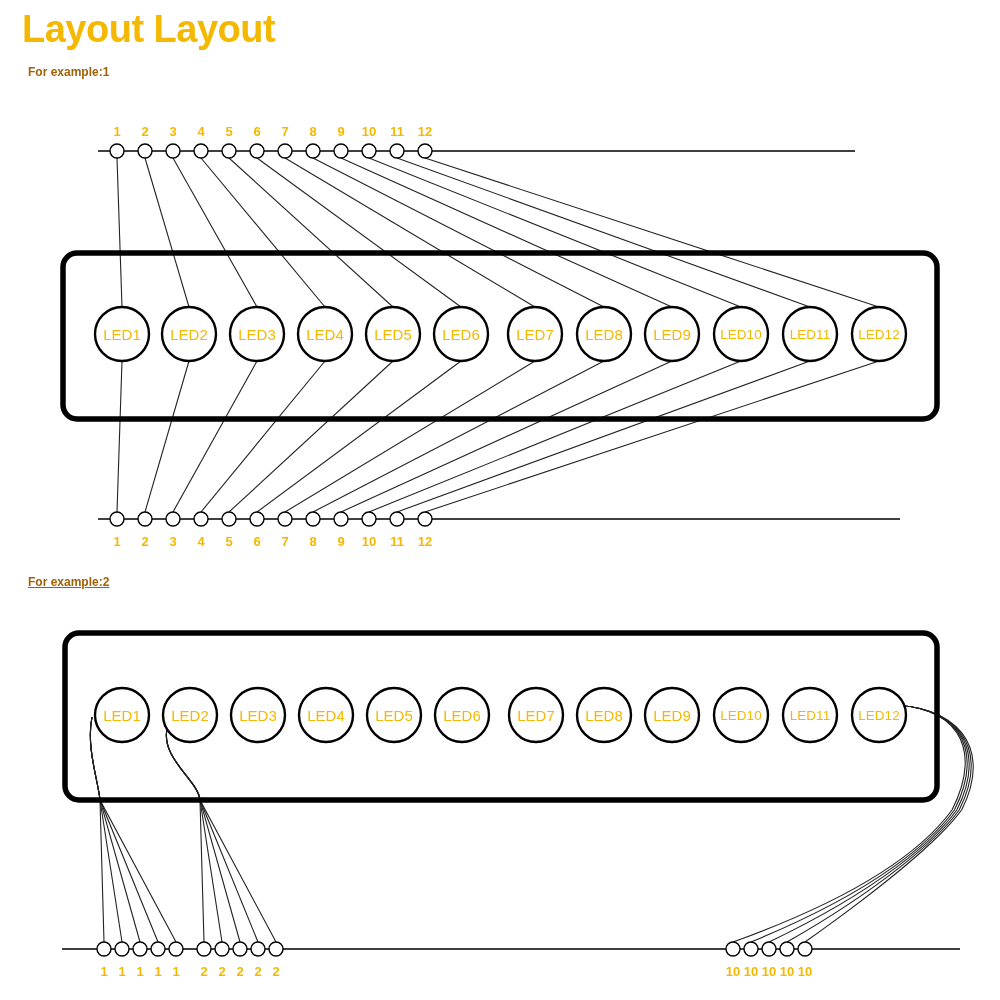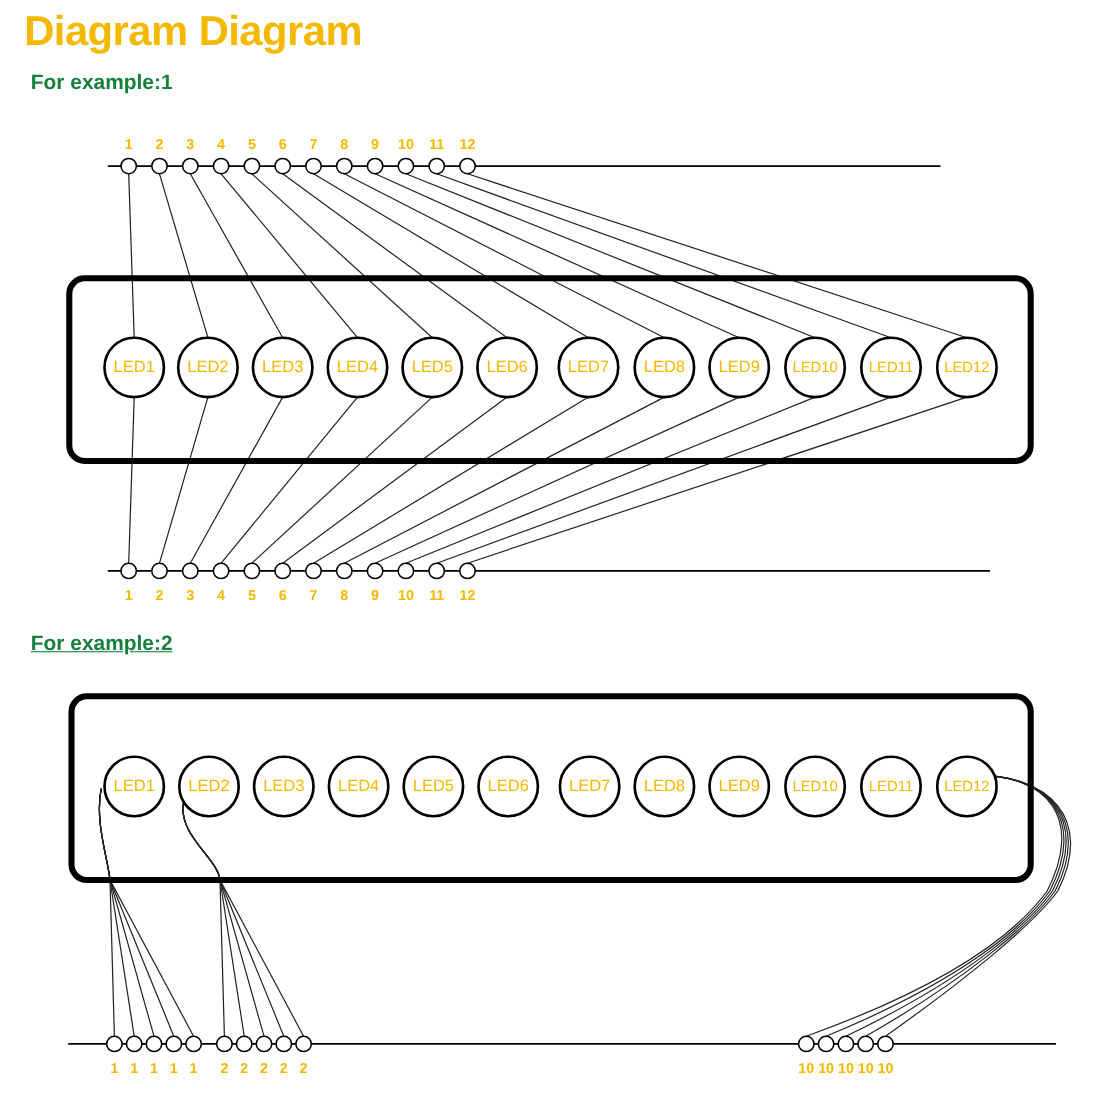--- a/index.html
+++ b/index.html
@@ -24,23 +24,23 @@
     left: 22px;
     top: 8px;
     font-size: 38px;
     font-weight: bold;
     color: #F5B800;
     letter-spacing: -0.5px;
     white-space: nowrap;
   }
   .example-label {
     position: absolute;
-    font-size: 19px;
-    font-weight: bold;
-    color: #15803d;
+    font-size: 12px;
+    font-weight: bold;
+    color: #a16207;
     white-space: nowrap;
   }
   #label-ex1 { left: 28px; top: 65px; }
   #label-ex2 { left: 28px; top: 575px; text-decoration: underline; }
   svg.diagram {
     position: absolute;
     left: 0;
     top: 0;
     width: 1000px;
     height: 1000px;
@@ -99,21 +99,21 @@
     stroke: #222222;
     stroke-width: 1.1;
     fill: none;
   }
 </style>
 </head>
 <body>
 
 <div id="page">
 
-  <div class="page-title">Diagram Diagram</div>
+  <div class="page-title">Layout Layout</div>
   <div class="example-label" id="label-ex1">For example:1</div>
   <div class="example-label" id="label-ex2">For example:2</div>
 
   <svg class="diagram" id="svg-root" viewBox="0 0 1000 1000">
       <g>
         <line x1="117" y1="158" x2="122" y2="307" class="wire"></line>
         <line x1="145" y1="158" x2="189" y2="307" class="wire"></line>
         <line x1="173" y1="158" x2="257" y2="307" class="wire"></line>
         <line x1="201" y1="158" x2="325" y2="307" class="wire"></line>
         <line x1="229" y1="158" x2="393" y2="307" class="wire"></line>

